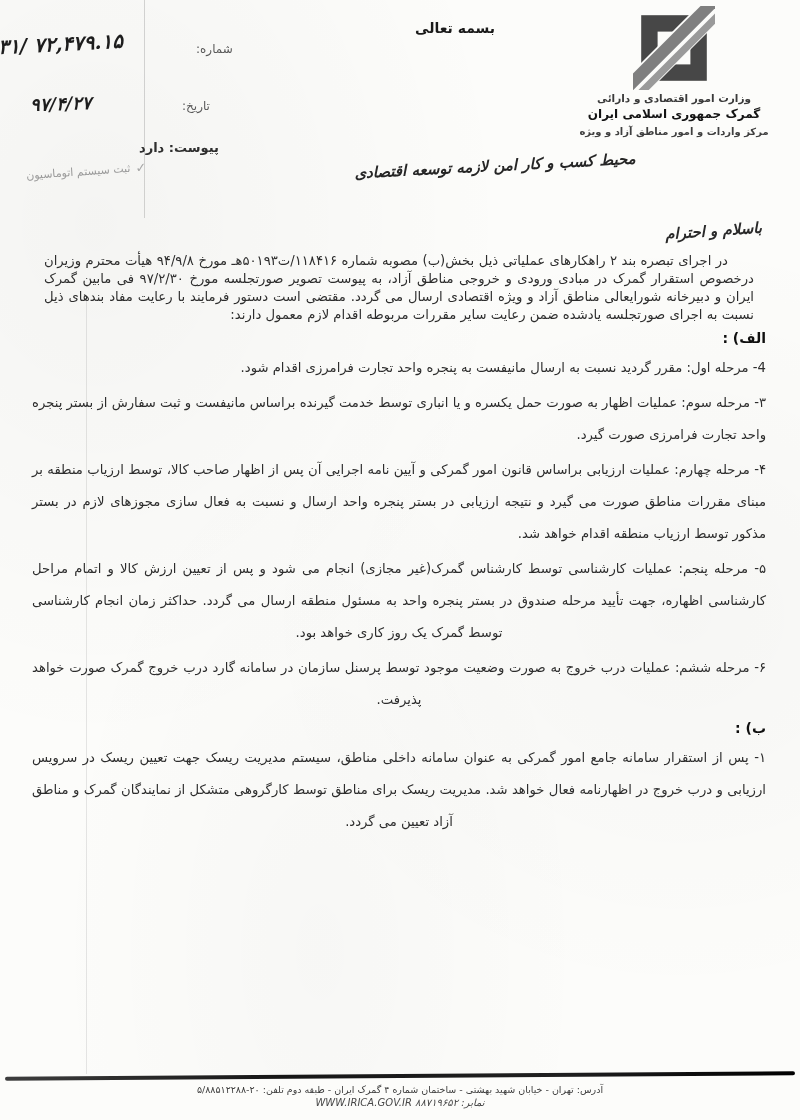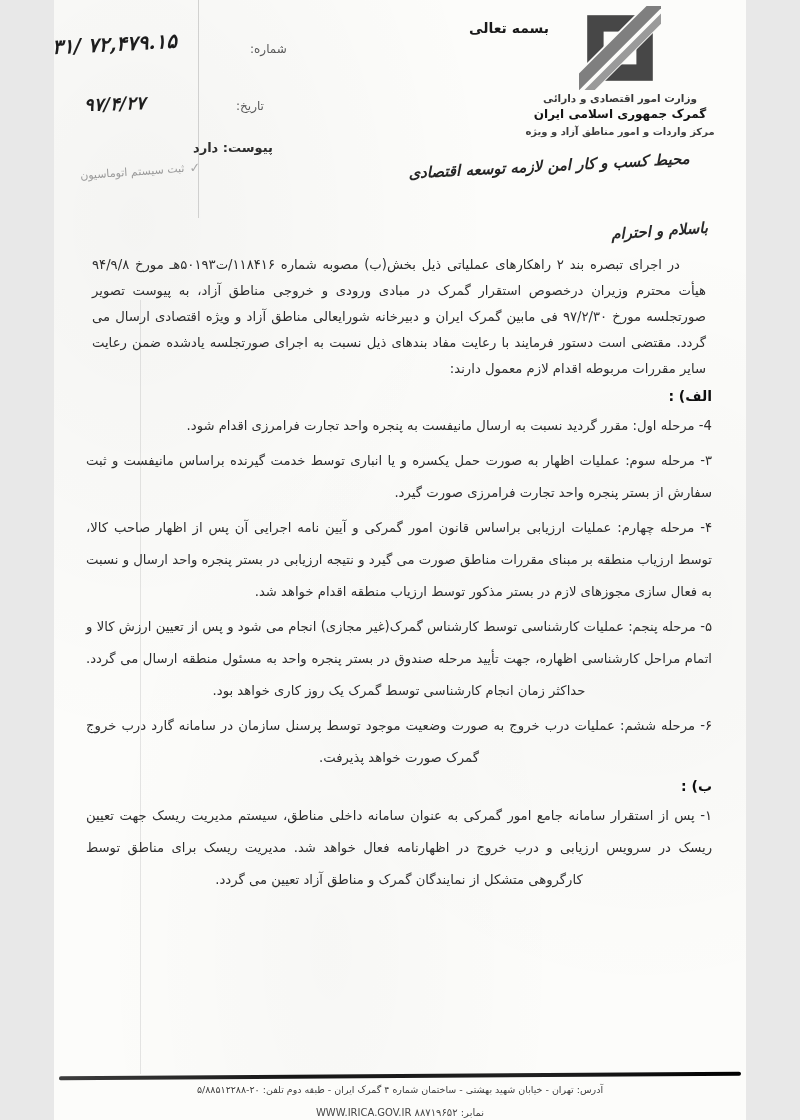--- a/index.html
+++ b/index.html
@@ -1,17 +1,17 @@
 <!DOCTYPE html>
 <html lang="fa"><head>
 <meta charset="utf-8">
 <style>
   html,body{margin:0;padding:0;background:#e8e8e8;}
   .page{
-    position:relative;width:692px;height:1120px;overflow:hidden;margin:0 auto;
+    position:relative;width:800px;height:1120px;overflow:hidden;margin:0 auto;
     font-family:"DejaVu Sans",sans-serif;color:#2d2d2d;
     background:
       radial-gradient(ellipse at 12% 20%, rgba(0,0,0,.03), transparent 42%),
       radial-gradient(ellipse at 85% 55%, rgba(0,0,0,.025), transparent 45%),
       radial-gradient(ellipse at 40% 85%, rgba(0,0,0,.02), transparent 40%),
       #fcfcfa;
   }
   .fold{position:absolute;width:1px;background:rgba(110,110,110,.28);}
   .fold-a{left:144px;top:0;height:218px;}
   .fold-b{left:86px;top:300px;height:780px;background:rgba(120,120,120,.18);}
@@ -40,31 +40,31 @@
 
   
   .slogan{position:absolute;left:336px;top:157px;width:318px;text-align:center;direction:rtl;
     font-family:"DejaVu Serif",serif;font-style:italic;font-weight:bold;font-size:15px;color:#262626;
     transform:rotate(-3deg);}
 
   
   .body{position:absolute;top:222px;left:32px;right:34px;direction:rtl;text-align:right;font-size:13.2px;}
   .addressee{font-size:15px;font-weight:bold;color:#0f0f0f;margin-bottom:24px;}
   .greeting{display:inline-block;font-size:15px;transform:rotate(-4deg);margin:0 4px 10px 0;color:#2a2a2a;}
-  .intro{margin:2px 6px 6px;text-align:justify;line-height:26px;text-indent:26px;}
+  .intro{margin:2px 12px 6px;text-align:justify;line-height:18px;text-indent:26px;}
   .section-label{font-weight:bold;font-size:14px;color:#0f0f0f;margin:4px 0 6px;}
   .items p{margin:0 0 3px;text-align:justify;line-height:32px;}
   .items p.center-last{text-align-last:center;}
 
   
   .footer{position:absolute;left:0;right:0;top:1074px;height:60px;background:#fcfcfa;z-index:5;}
   .footer-rule{height:4px;background:linear-gradient(90deg,#3d3d3d,#161616 35%,#202020 70%,#000);
     margin:0 5px 5px;transform:rotate(-.4deg);border-radius:2px;}
   .footer-line{text-align:center;font-size:9.5px;color:#3c3c3c;direction:rtl;line-height:13px;white-space:nowrap;overflow:hidden;}
-  .footer-line.cut{margin-top:10px;font-size:10px;line-height:14px;color:#474747;}
+  .footer-line.cut{font-size:10px;line-height:14px;color:#474747;font-style:italic;}
 </style>
 </head>
 <body>
 
 <div class="page">
 
   <div class="fold fold-a"></div>
   <div class="fold fold-b"></div>
 
   <div class="bismillah">بسمه تعالی</div>

